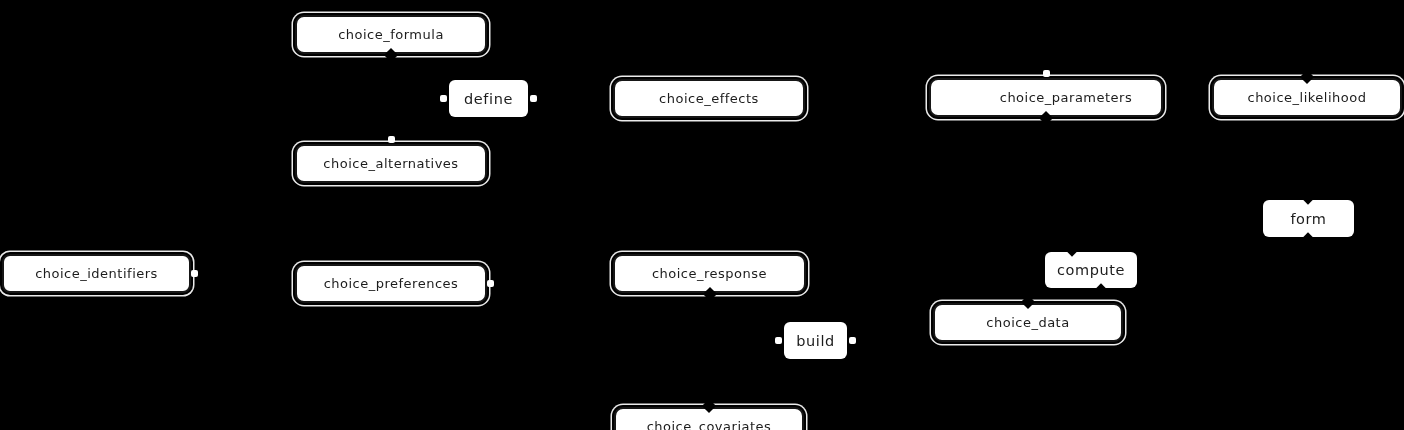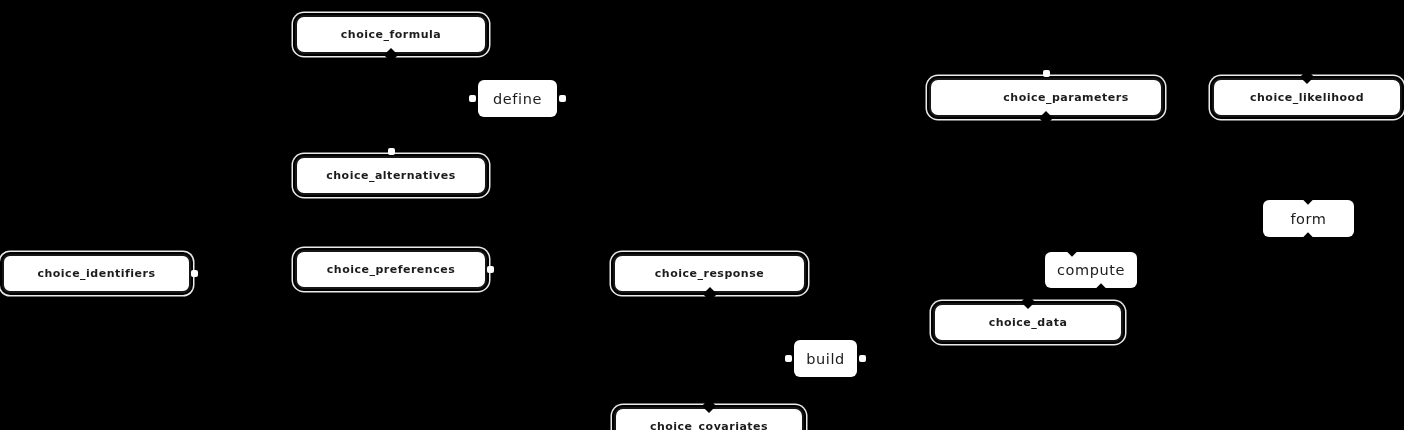--- a/index.html
+++ b/index.html
@@ -22,22 +22,22 @@
     background: #ffffff;
     border: 2px solid #161616;
     border-radius: 9px;
     box-shadow: 0 0 0 2px #000000, 0 0 0 3.5px rgba(255,255,255,0.92);
     display: flex;
     align-items: center;
     justify-content: center;
   }
   .node .label {
     color: #1c1c1c;
-    font-size: 11px;
-    font-weight: 700;
+    font-size: 13px;
+    font-weight: 400;
     letter-spacing: 0.5px;
     white-space: nowrap;
   }
   
   .edge-label {
     position: absolute;
     background: #ffffff;
     border-radius: 6px;
     display: flex;
     align-items: center;
@@ -74,44 +74,47 @@
   }
   .bump.top   { top: -10px;  left: 50%;  margin-left: -3px; }
   .bump.left  { left: -9px;  top: 50%;   margin-top: -4px; }
   .bump.right { right: -9px; top: 50%;   margin-top: -4px; }
 
   
   .n0  { left: 295px;  top: 15px;  width: 188px; }  
   .n1  { left: 613px;  top: 79px;  width: 188px; }  
   .n2  { left: 929px;  top: 78px;  width: 190px; padding-left: 40px; }  
   .n3  { left: 1212px; top: 78px;  width: 186px; }  
-  .n4  { left: 295px;  top: 156px; width: 188px; }  
+  .n4  { left: 295px;  top: 144px; width: 188px; }  
   .n5  { left: 2px;    top: 254px; width: 185px; border-radius: 8px; }  
-  .n6  { left: 295px;  top: 250px; width: 188px; }  
+  .n6  { left: 295px;  top: 264px; width: 188px; }  
   .n7  { left: 613px;  top: 254px; width: 189px; }  
   .n8  { left: 933px;  top: 303px; width: 186px; }  
   .n9  { left: 1211px; top: 322px; width: 187px; }  
   .n10 { left: 614px;  top: 387px; width: 186px; margin-top: 20px; }  
 
   
-  .e0 { left: 449px;  top: 80px;  width: 79px; height: 37px; margin-left: 29px; }  
+  .e0 { left: 449px;  top: 80px;  width: 79px; height: 37px; }  
   .e1 { left: 1263px; top: 200px; width: 91px; height: 37px; }  
   .e2 { left: 1045px; top: 252px; width: 92px; height: 36px; }  
-  .e3 { left: 784px;  top: 340px; width: 63px; height: 37px; margin-left: 10px; }  
+  .e3 { left: 784px;  top: 322px; width: 63px; height: 37px; }  
 </style>
 </head>
 <body>
 
 <div class="canvas">
 
   <div class="node n0">
     <span class="label">choice_formula</span>
     <span class="cut bottom"></span>
   </div>
 
+  <div class="node n1">
+    <span class="label">choice_effects</span>
+  </div>
 
   <div class="node n2">
     <span class="label">choice_parameters</span>
     <span class="cut bottom"></span>
     <span class="bump top"></span>
   </div>
 
   <div class="node n3">
     <span class="label">choice_likelihood</span>
     <span class="cut top"></span>

